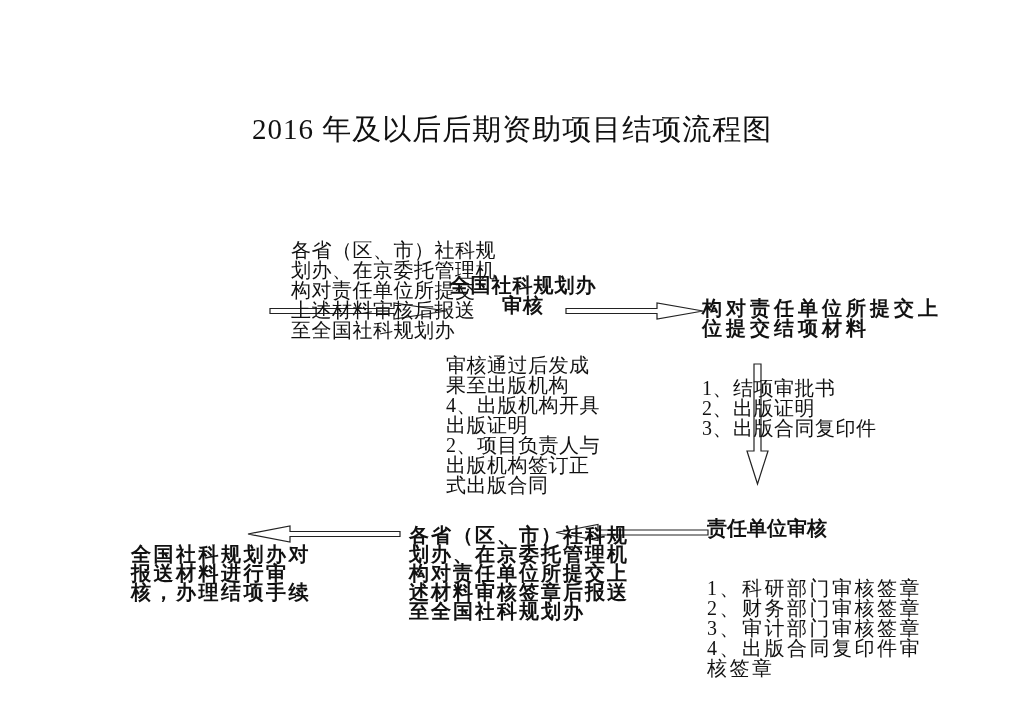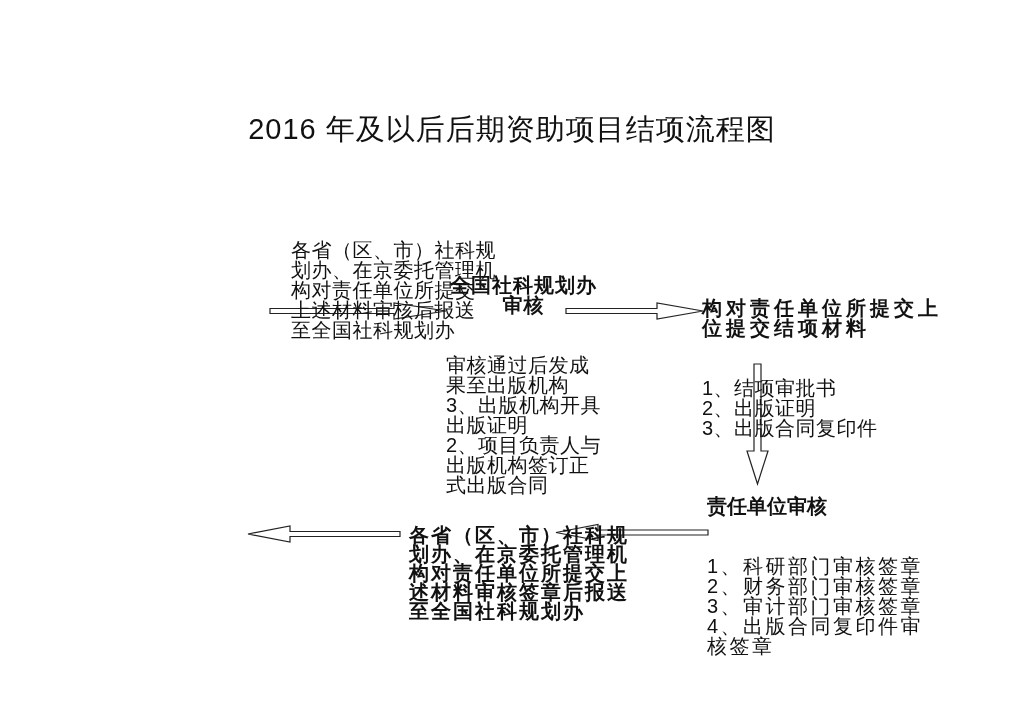--- a/index.html
+++ b/index.html
@@ -1,39 +1,39 @@
 <!DOCTYPE html>
 <html><head>
 <meta charset="utf-8">
 <style>
   html,body { margin:0; padding:0; background:#ffffff; }
   .canvas {
     position:relative; width:1024px; height:723px;
     background:var(--bg,#ffffff); color:var(--text,#111111);
-    font-family:Liberation Sans, sans-serif;
+    font-family:Liberation Serif, serif;
     overflow:hidden;
   }
   .title {
     position:absolute; top:110px; left:0; width:1024px;
     margin:0; text-align:center;
     font-size:29px; font-weight:400; letter-spacing:1px;
   }
   .arrows { position:absolute; top:0; left:0; }
   .block { position:absolute; font-size:20px; line-height:20px; white-space:pre; }
   .blk-title { font-weight:bold; }
   .b1 { left:107px; top:225px; line-height:19px; }
   .b1 .blk-title { letter-spacing:1.5px; }
   .b2 { left:291px; top:200px; letter-spacing:0.5px; }
   .b3 { left:446px; top:235px; }
   .b3 .blk-title { letter-spacing:1px;text-align:center; }
   .b3 .blk-body  { letter-spacing:0.5px; }
   .b4 { left:702px; top:258px; }
   .b4 .blk-title { letter-spacing:4px; }
   .b4 .blk-body  { letter-spacing:0.5px; }
-  .b5 { left:707px; top:456px; }
+  .b5 { left:707px; top:478px; }
   .b5 .blk-body  { letter-spacing:2.5px; }
   .b6 { left:409px; top:488px; line-height:19px; letter-spacing:2px; font-weight:bold; }
   .b7 { left:131px; top:507px; line-height:19px; letter-spacing:2.5px; font-weight:bold; }
 </style>
 </head>
 <body>
 
 <div class="canvas" style="--bg: #ffffff; --text: #111111;">
 
   <h1 class="title">2016 年及以后后期资助项目结项流程图</h1>
@@ -55,21 +55,21 @@
 构对责任单位所提交
 上述材料审核后报送
 至全国社科规划办</div>
   </div>
 
   <div class="block b3">
     <div class="blk-title">全国社科规划办
 审核</div>
     <div class="blk-body">审核通过后发成
 果至出版机构
-3、出版机构开具
+4、出版机构开具
 出版证明
 2、项目负责人与
 出版机构签订正
 式出版合同</div>
   </div>
 
   <div class="block b4">
     <div class="blk-title">构对责任单位所提交上
 位提交结项材料</div>
     <div class="blk-body">1、结项审批书
@@ -87,14 +87,19 @@
   </div>
 
   <div class="block b6">
     <div class="blk-body">各省（区、市）社科规
 划办、在京委托管理机
 构对责任单位所提交上
 述材料审核签章后报送
 至全国社科规划办</div>
   </div>
 
+  <div class="block b7">
+    <div class="blk-body">全国社科规划办对
+报送材料进行审
+核，办理结项手续</div>
+  </div>
 
 </div>
 
 </body></html>

